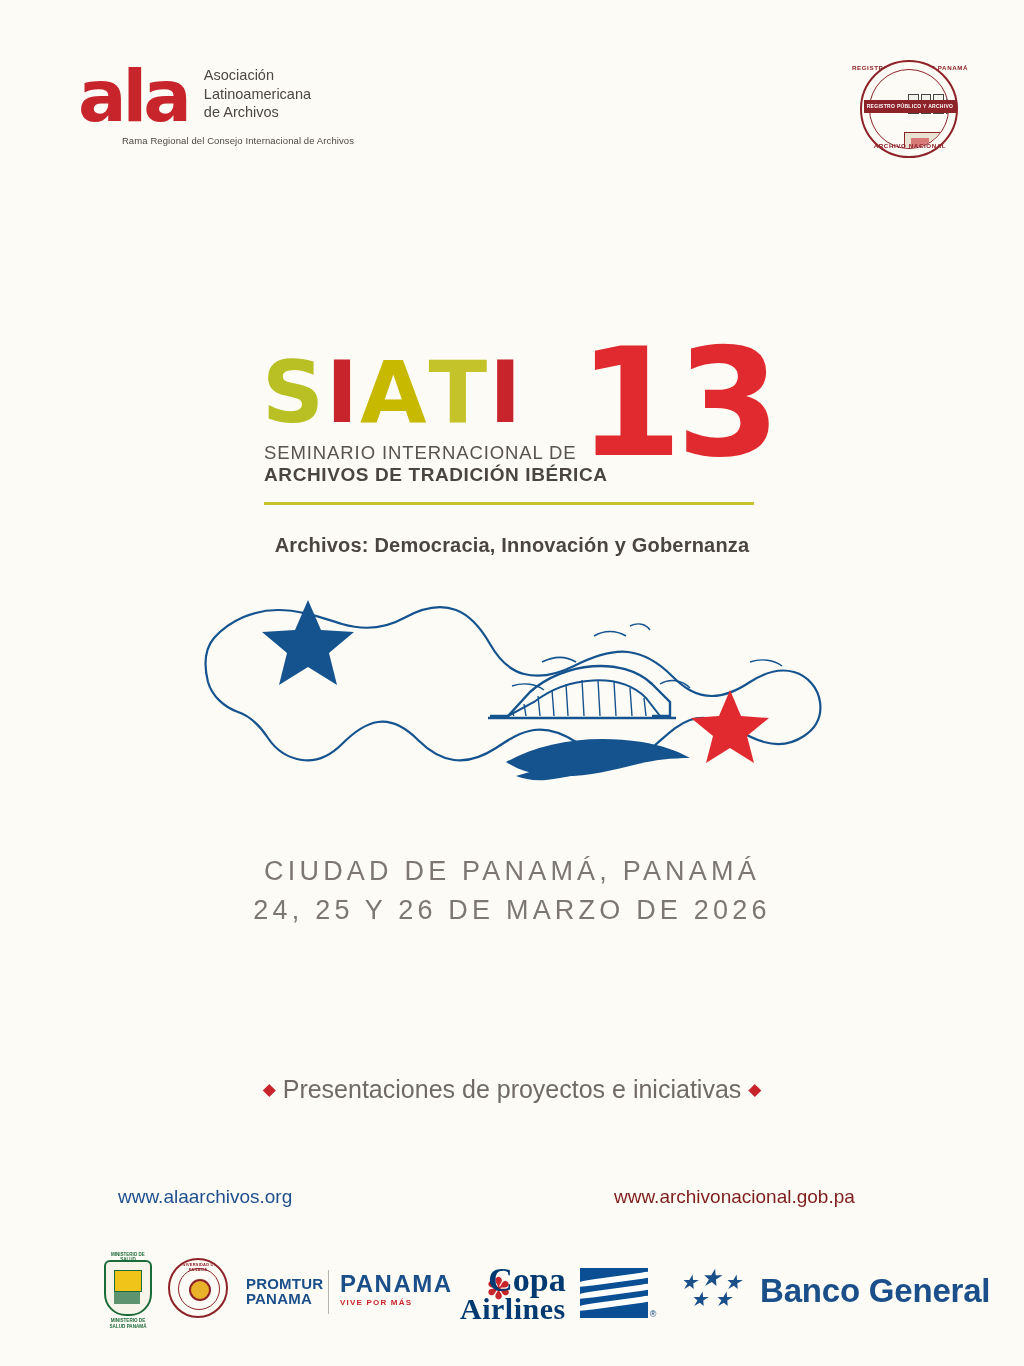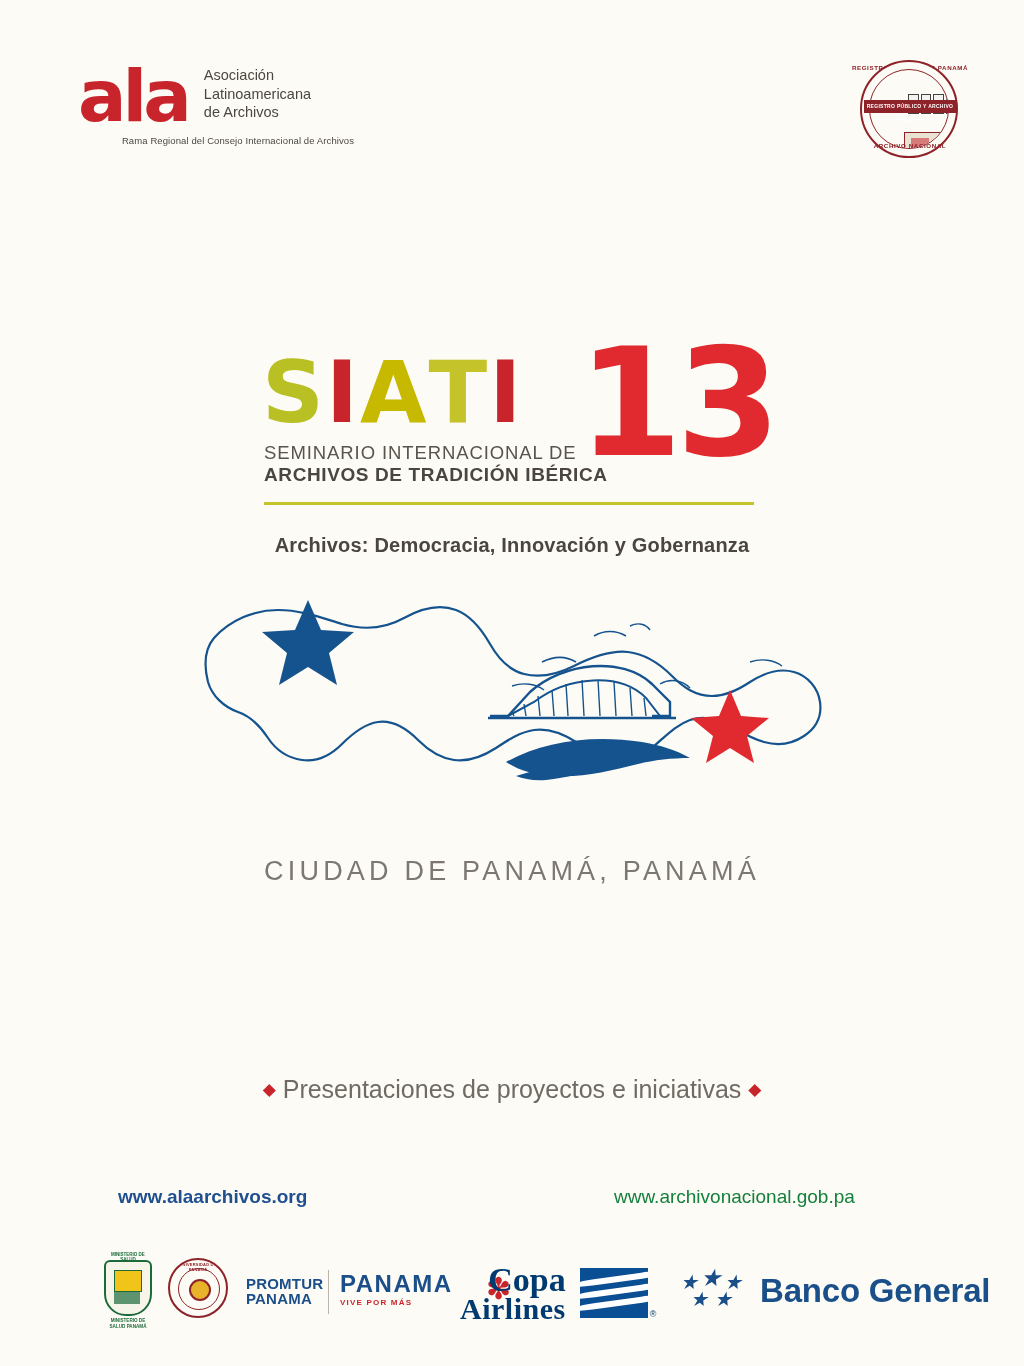--- a/index.html
+++ b/index.html
@@ -263,21 +263,21 @@
 
   
   .urls {
     position: absolute;
     top: 1186px;
     left: 0;
     width: 1024px;
     font-size: 19px;
     color: #1f4f8f;
   }
-  .url-a { position: absolute; left: 118px; top: 0; font-weight: bold; }
+  .url-a { position: absolute; left: 118px; top: 0; }
   .url-b { position: absolute; left: 614px; top: 0; }
 
   
   .sponsors {
     position: absolute;
     left: 0;
     top: 1246px;
     width: 1024px;
     height: 104px;
     margin-left: 28px;
@@ -568,33 +568,34 @@
                C482 192 464 194 448 198 C420 205 392 212 364 210
                C344 209 328 204 316 196 Z" fill="#15538f"></path>
       <path d="M326 210 C356 200 392 196 420 200 C398 206 376 212 356 214
                C344 215 334 213 326 210 Z" fill="#15538f"></path>
     </g>
   </svg>
 </div>
 
 <div class="place">
   <div>CIUDAD DE PANAMÁ, PANAMÁ</div>
+  <div>24, 25 Y 26 DE MARZO DE 2026</div>
 </div>
 
 <div class="activities">
   <div class="act-line2">
     <span class="dia">◆</span>
     <span>Presentaciones de proyectos e iniciativas</span>
     <span class="dia">◆</span>
   </div>
 </div>
 
 <div class="urls">
   <a class="url-a" href="#" style="color:#1f4f8f;text-decoration:none;">www.alaarchivos.org</a>
-  <a class="url-b" href="#" style="color:#15803d;text-decoration:none;">www.archivonacional.gob.pa</a>
+  <a class="url-b" href="#" style="color:#7f1d1d;text-decoration:none;">www.archivonacional.gob.pa</a>
 </div>
 
 <div class="sponsors">
 
   <div class="sp sp-minsalud">
     <div style="position:relative;display:flex;flex-direction:column;align-items:center;">
       <div class="crest">
         <div class="crest-cap">MINISTERIO DE SALUD</div>
       </div>
       <div class="crest-label">MINISTERIO

